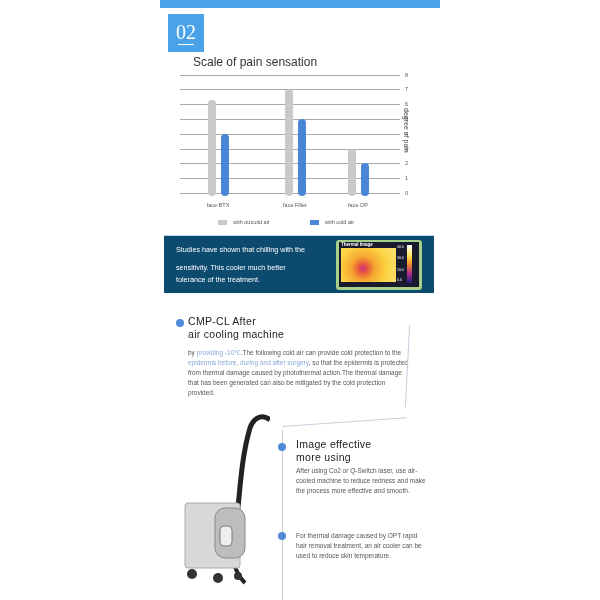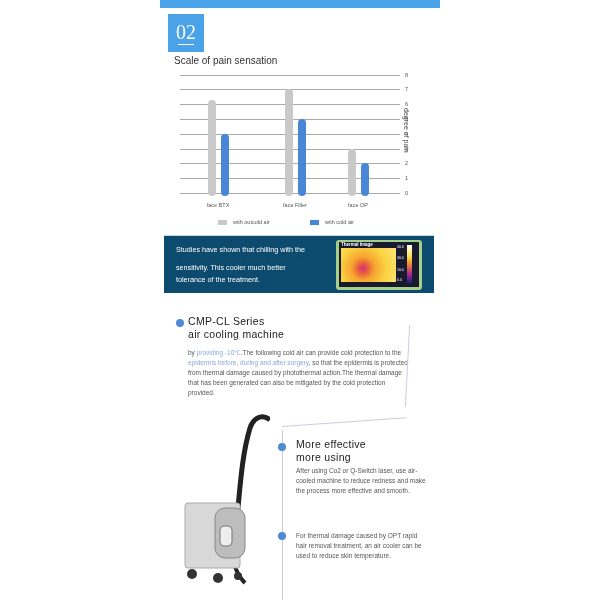--- a/index.html
+++ b/index.html
@@ -1,21 +1,21 @@
 <!DOCTYPE html>
 <html><head>
 <meta charset="utf-8">
 <style>
   html,body{margin:0;padding:0;}
   body{width:600px;height:600px;background:#fff;position:relative;overflow:hidden;font-family:"Liberation Sans",sans-serif;}
   .page{position:absolute;left:160px;top:0;width:280px;height:600px;background:#fff;}
   .topbar{position:absolute;left:0;top:0;width:280px;height:8px;background:#4aa3e8;}
   .numbox{position:absolute;left:8px;top:14px;width:36px;height:38px;background:#4aa3e8;color:#fff;font-family:"Liberation Serif",serif;font-size:20px;text-align:center;line-height:36px;}
   .numbox .ul{position:absolute;left:10px;top:30px;width:16px;height:1px;background:#fff;}
-  .chart-title{position:absolute;left:14px;top:55px;font-size:10px;color:#333;}
+  .chart-title{position:absolute;left:33px;top:55px;font-size:12px;color:#333;}
   .chart{position:absolute;left:0;top:0;width:280px;height:235px;}
   .gridline{position:absolute;left:20px;width:220px;height:1px;background:#aaa;}
   .tick{position:absolute;left:245px;font-size:5.5px;color:#555;}
   .ylabel{position:absolute;left:250px;top:108px;font-size:7px;color:#444;transform:rotate(90deg);transform-origin:left top;white-space:nowrap;}
   .bar{position:absolute;width:8px;border-radius:4px;}
   .bar.gray{background:#c9c9c9;}
   .bar.blue{background:#4a86d6;}
   .cat{position:absolute;top:202px;font-size:5.5px;color:#555;text-align:center;width:50px;}
   .legend{position:absolute;top:219px;font-size:5.5px;color:#555;display:flex;align-items:center;}
   .legend .sw{width:9px;height:5px;margin-right:6px;}
@@ -99,21 +99,21 @@
         <div class="sv" style="top:3px">40.0</div>
         <div class="sv" style="top:14px">30.0</div>
         <div class="sv" style="top:26px">10.0</div>
         <div class="sv" style="top:36px">0.0</div>
       </div>
     </div>
   </div>
 
   <div class="dot" style="left:16px;top:319px;"></div>
   <div class="h2" style="left:28px;top:315px;">
-    <div>CMP-CL Series</div>
+    <div>CMP-CL After</div>
     <div>air cooling machine</div>
   </div>
   <div class="para" style="left:28px;top:348px;width:222px;">
     <span>by </span><span class="hl">providing -10℃</span><span>.The following cold air can provide cold protection to the </span><span class="hl">epidermis before, during and after surgery</span><span>, so that the epidermis is protected from thermal damage caused by photothermal action.The thermal damage that has been generated can also be mitigated by the cold protection provided.</span>
   </div>
   <div class="vline" style="left:247px;top:325px;height:82px;transform:rotate(3deg);"></div>
 
   <svg class="machine" viewBox="0 0 90 180">
     <path d="M52 140 C 60 110, 58 60, 70 20 C 74 8, 84 6, 90 12" stroke="#222" stroke-width="5" fill="none"></path>
     <path d="M50 120 C 46 150, 60 170, 65 175" stroke="#222" stroke-width="4" fill="none"></path>
@@ -122,19 +122,19 @@
     <rect x="40" y="118" width="12" height="20" rx="4" fill="#eee" stroke="#777"></rect>
     <circle cx="12" cy="166" r="5" fill="#333"></circle>
       <circle cx="38" cy="170" r="5" fill="#333"></circle>
       <circle cx="58" cy="168" r="4" fill="#333"></circle>
   </svg>
 
   <div class="vline" style="left:122px;top:430px;height:170px;"></div>
   <div class="vline" style="left:122px;top:426px;width:125px;height:1px;transform:rotate(-4deg);transform-origin:left;"></div>
   <div class="dot" style="left:118px;top:443px;"></div>
   <div class="h2" style="left:136px;top:438px;">
-    <div>More effective</div>
+    <div>Image effective</div>
     <div>more using</div>
   </div>
   <div class="para" style="left:136px;top:466px;width:130px;">After using Co2 or Q-Switch laser, use air-cooled machine to reduce redness and make the process more effective and smooth.</div>
   <div class="dot" style="left:118px;top:532px;"></div>
   <div class="para" style="left:136px;top:531px;width:130px;">For thermal damage caused by OPT rapid hair removal treatment, an air cooler can be used to reduce skin temperature.</div>
 </div>
 
 </body></html>

